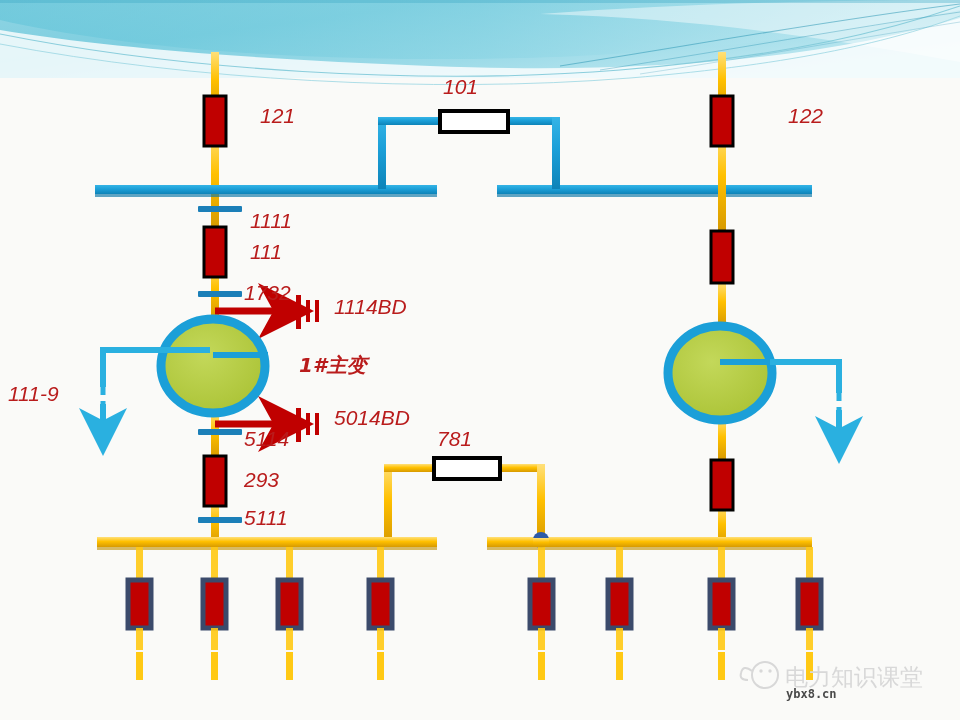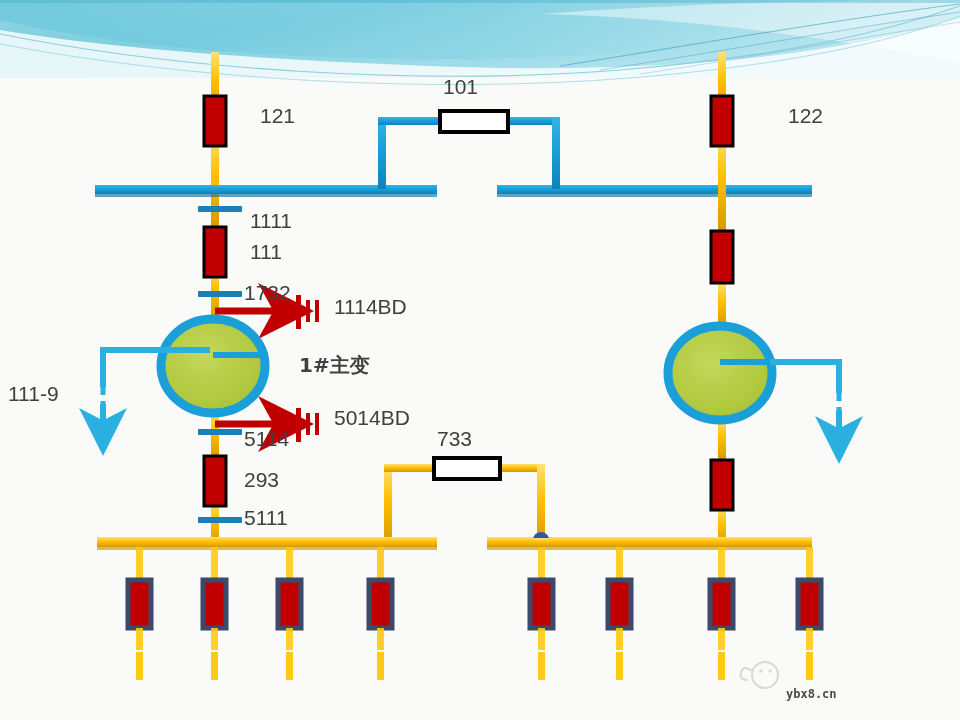--- a/index.html
+++ b/index.html
@@ -7,25 +7,26 @@
     width:960px;height:720px;
     background:#fbfbf9;
     font-family:"Liberation Sans","DejaVu Sans",sans-serif;
     overflow:hidden;
     position:relative;
   }
   #stage{position:relative;width:960px;height:720px;overflow:hidden;background:#fafaf8;}
   .svgroot{position:absolute;left:0;top:0;width:960px;height:720px;}
   .lbl{
     position:absolute;
-    color:#404040;
+    color:#b91c1c;
     font-size:21px;
     line-height:1;
     white-space:nowrap;
     font-family:"Liberation Sans","DejaVu Sans",sans-serif;
+    font-style:italic;
   }
   .lbl.cn{font-family:"DejaVu Sans","Liberation Sans",sans-serif;font-weight:700;font-size:20px;}
   .wm{
     position:absolute;
     color:#d8d8d8;
     font-size:23px;
     white-space:nowrap;
     font-family:"DejaVu Sans",sans-serif;
   }
   .wm2{
@@ -303,17 +304,18 @@
   <div class="lbl" style="left:8px;top:383px;">111-9</div>
 
   <div class="lbl" style="left:334px;top:407px;">5014BD</div>
 
   <div class="lbl" style="left:244px;top:428px;">5114</div>
 
   <div class="lbl" style="left:244px;top:469px;">293</div>
 
   <div class="lbl" style="left:244px;top:507px;">5111</div>
 
-  <div class="lbl" style="left:437px;top:428px;">733</div>
-
+  <div class="lbl" style="left:437px;top:428px;">781</div>
+
+  <div class="wm" style="left:785px;top:662px;">电力知识课堂</div>
   <div class="wm2" style="left:786px;top:687px;">ybx8.cn</div>
 
 </div>
 
 </body></html>

